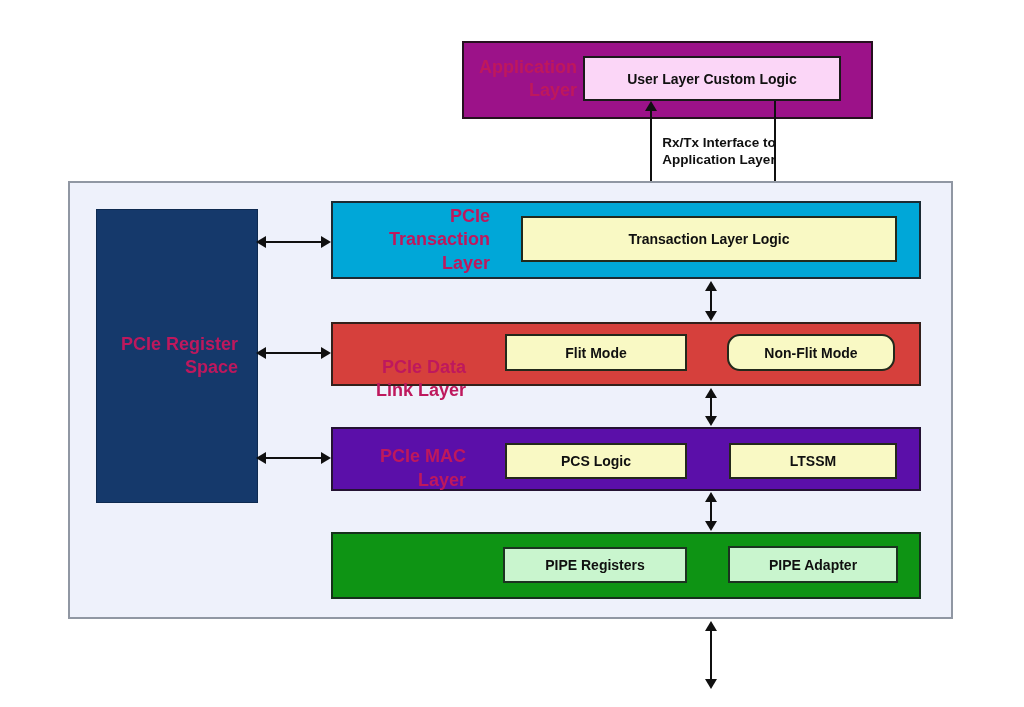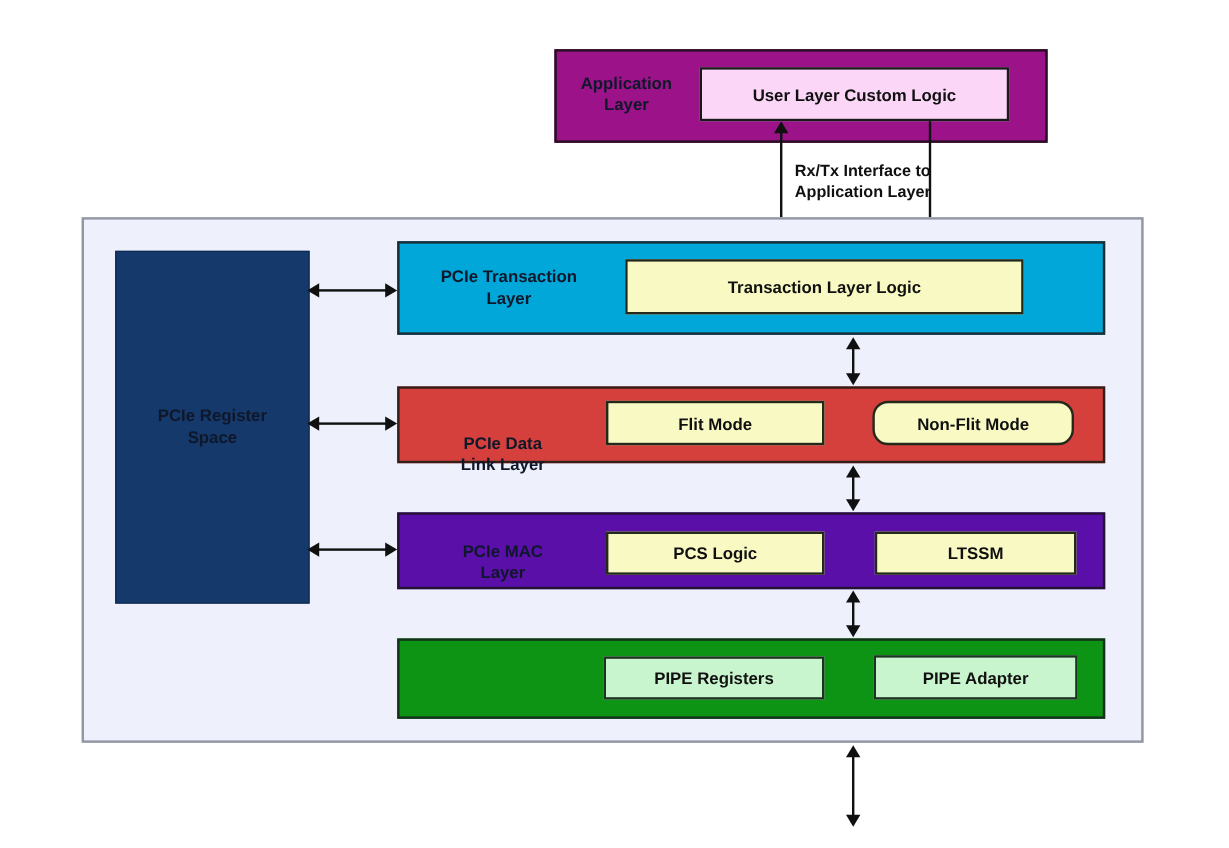--- a/index.html
+++ b/index.html
@@ -22,21 +22,21 @@
   .datalink    { background:#D6403C; border:2px solid #33201b; }
   .mac         { background:#5B0FA9; border:2px solid #241333; }
   .pipe        { background:#0E9414; border:2px solid #15301b; }
   
   .blk-pink   { background:#FBD6F7; border:2px solid #1a1a1a; }
   .blk-yellow { background:#F9F9C4; border:2px solid #23291b; }
   .blk-green  { background:#C9F5CE; border:2px solid #1b3320; }
   
   .lbl { position:absolute; display:flex; align-items:center; justify-content:center;
          text-align:center; line-height:1.28; }
-  .lbl-white { color:#0f172a; font-size:14px; }
+  .lbl-white { color:#be185d; font-size:18px;text-align:right; }
   .lbl-black { color:#101010; font-size:14px; }
   .note { color:#101010; font-size:13.5px; }
   
   .varrow { position:absolute; width:14px; }
   .varrow .shaft { position:absolute; left:6px; width:2px; top:0; bottom:0; background:#101010; }
   .varrow.head-top .shaft { top:7px; }
   .varrow.head-bot .shaft { bottom:7px; }
   .varrow .up { position:absolute; top:0; left:1px; width:0; height:0;
     border-left:6px solid transparent; border-right:6px solid transparent;
     border-bottom:10px solid #101010; }
@@ -73,21 +73,21 @@
   </div>
   <div class="lbl note" style="left:660px; top:122px; width:118px; height:58px;">Rx/Tx Interface to Application Layer</div>
 
   <div class="box container abs" style="left:68px; top:181px; width:885px; height:438px;"></div>
 
   <div class="box register abs" style="left:96px; top:209px; width:162px; height:294px;"></div>
   <div class="lbl lbl-white" style="left:116px; top:209px; width:122px; height:294px;">PCIe Register Space</div>
 
   <div class="box transaction abs" style="left:331px; top:201px; width:590px; height:78px;"></div>
   <div class="lbl lbl-white" style="left:358px; top:201px; width:132px; height:78px;">PCIe Transaction Layer</div>
-  <div class="box blk-yellow" style="left:521px; top:216px; width:332px; height:46px;">
+  <div class="box blk-yellow" style="left:521px; top:216px; width:376px; height:46px;">
     <span class="lbl-black">Transaction Layer Logic</span>
   </div>
 
   <div class="box datalink abs" style="left:331px; top:322px; width:590px; height:64px;"></div>
   <div class="lbl lbl-white" style="left:372px; top:322px; width:94px; height:64px;margin-top:25px;">PCIe Data Link Layer</div>
   <div class="box blk-yellow" style="left:505px; top:334px; width:182px; height:37px;">
     <span class="lbl-black">Flit Mode</span>
   </div>
   <div class="box blk-yellow" style="left:727px; top:334px; width:168px; height:37px;border-radius:13px;">
     <span class="lbl-black">Non-Flit Mode</span>

